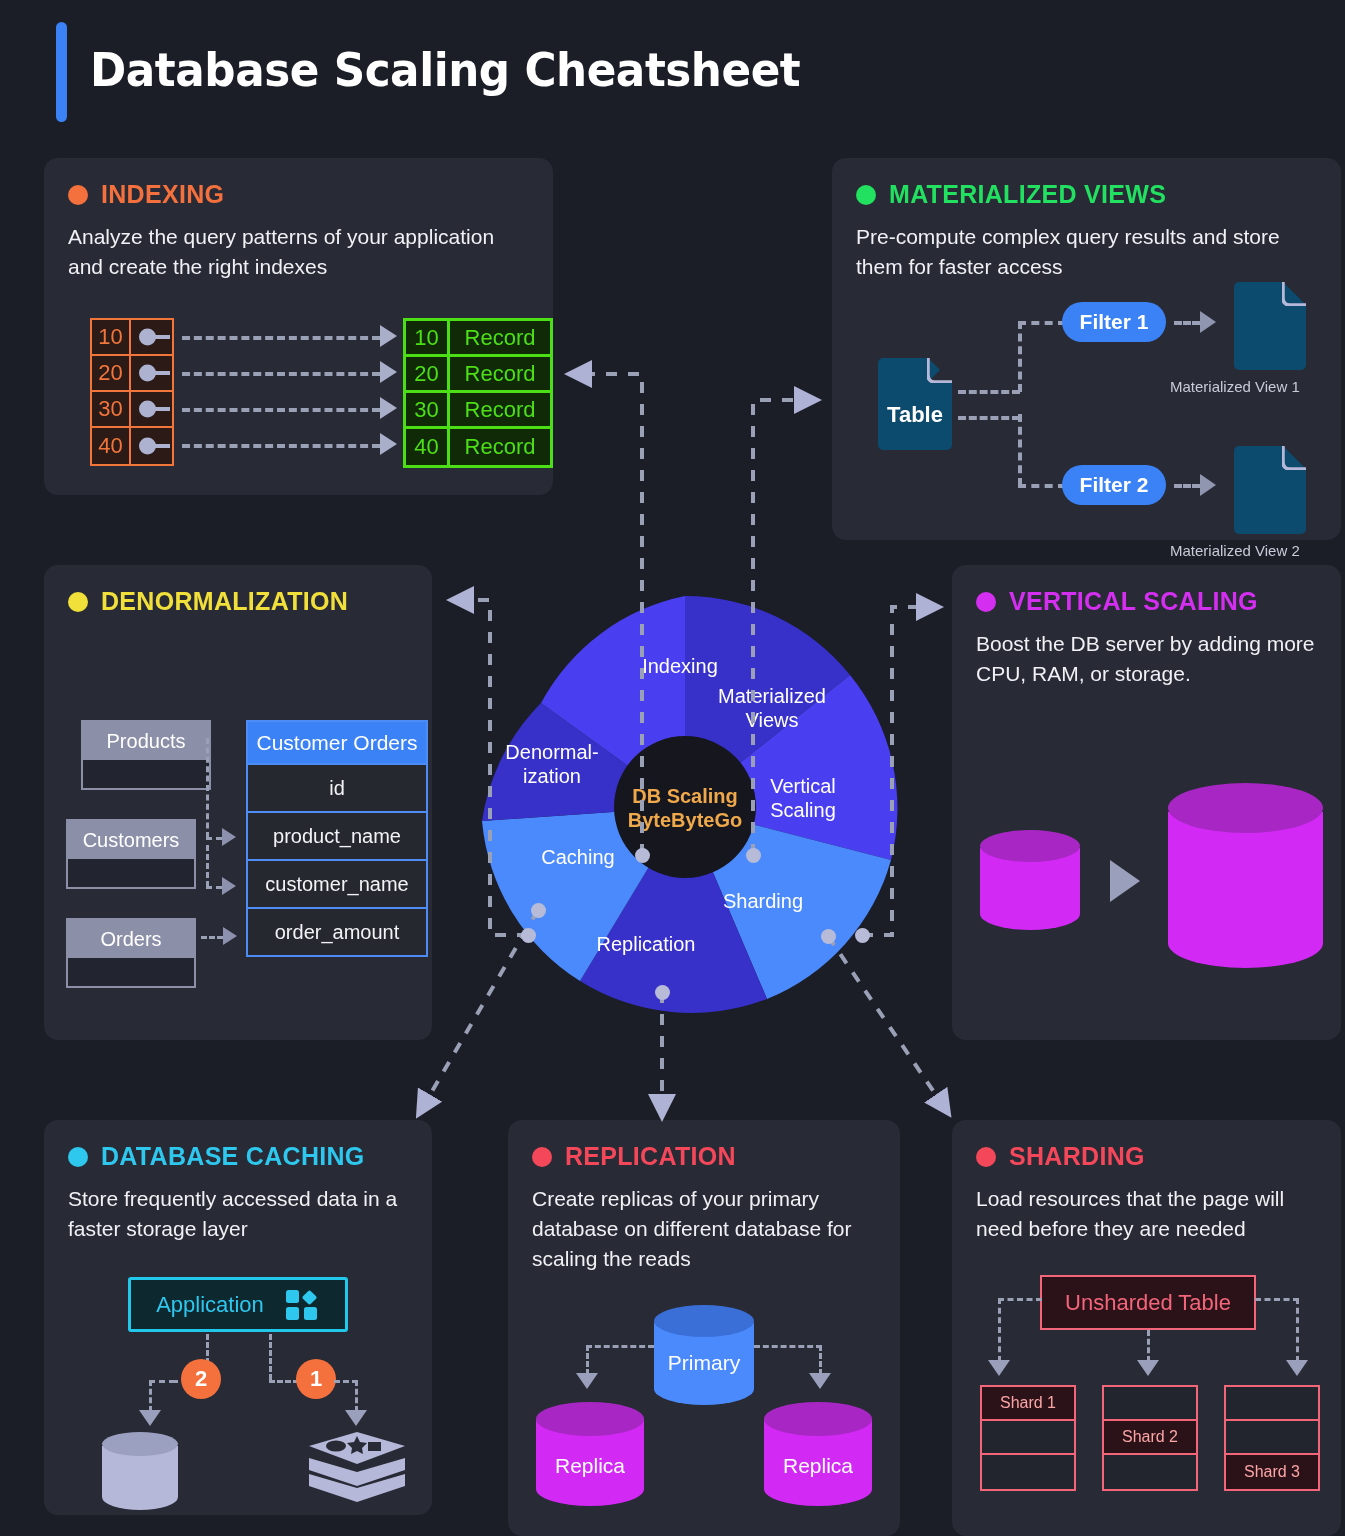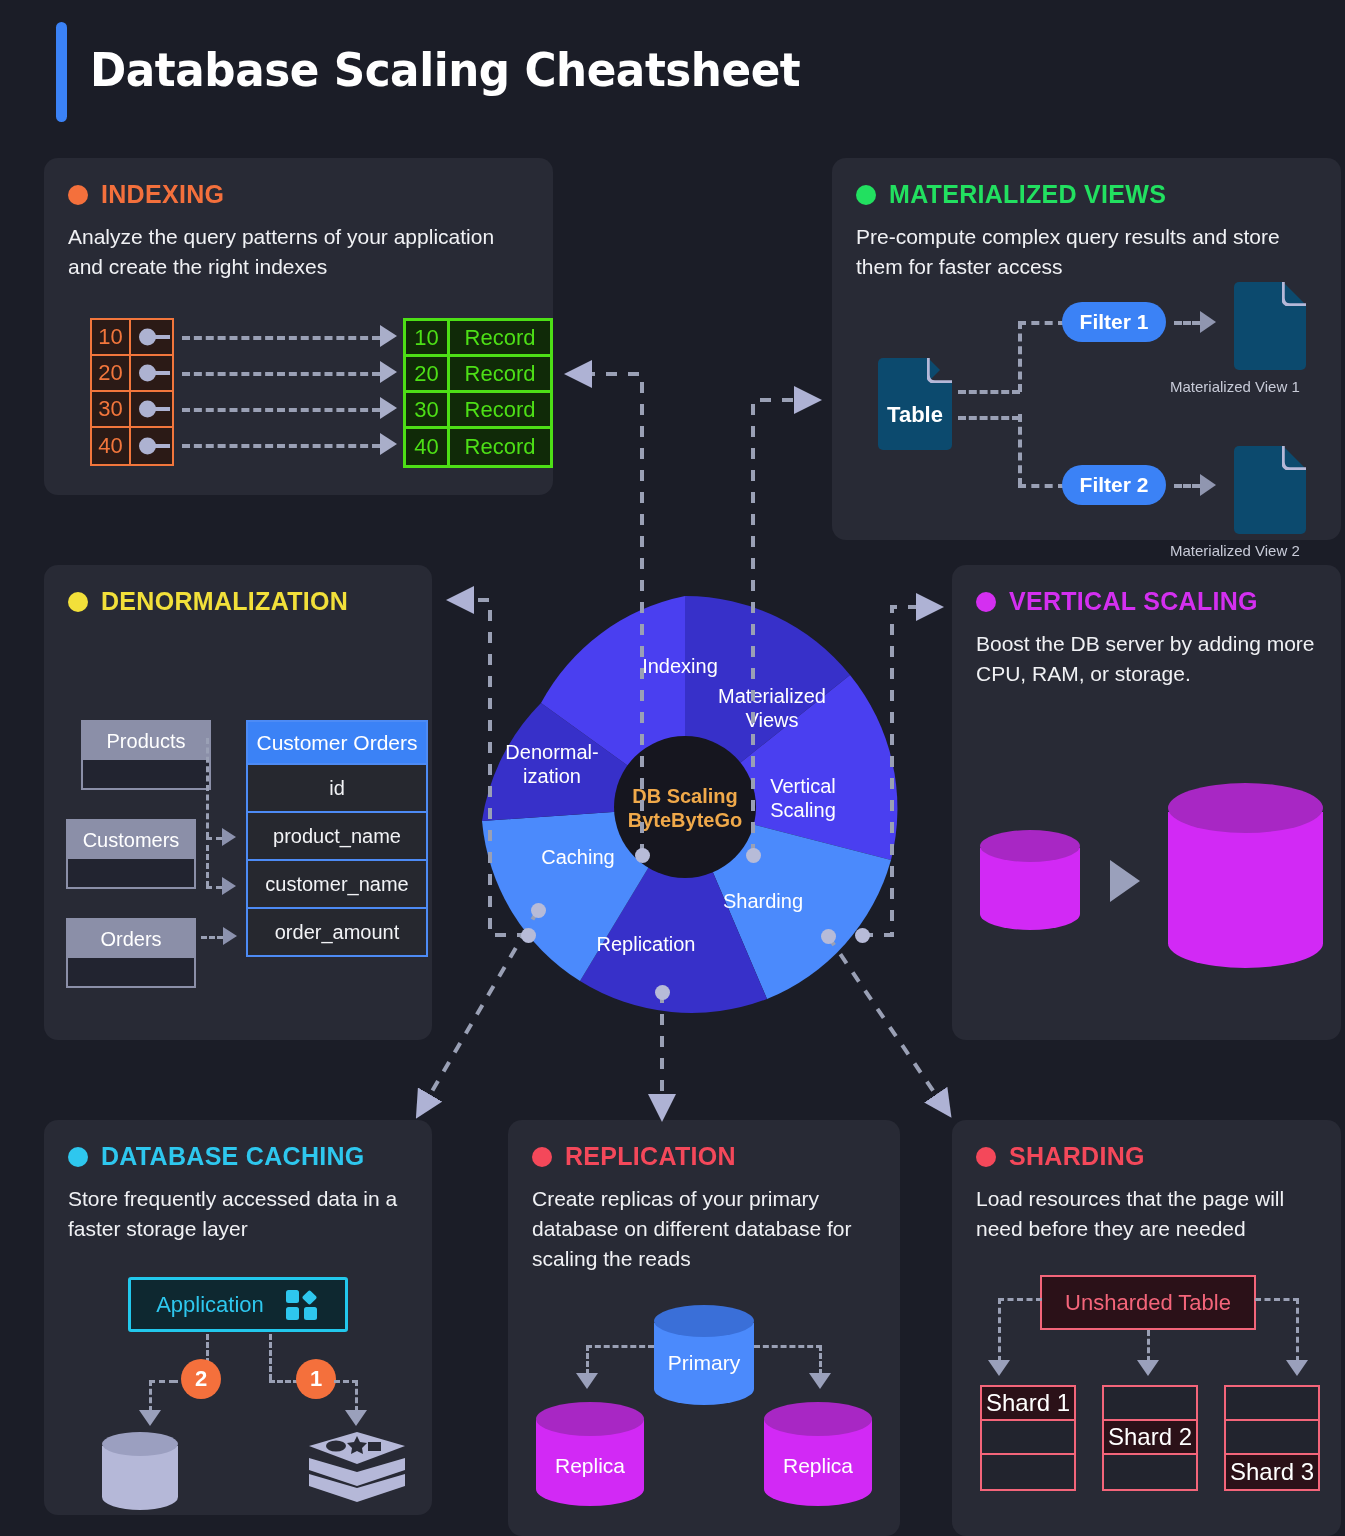--- a/index.html
+++ b/index.html
@@ -134,21 +134,21 @@
   #card-repl { left: 488px; top: 1120px; width: 392px; height: 416px; }
 
   
   #card-shard { left: 932px; top: 1120px; width: 389px; height: 416px; }
   .sh-unsharded {
     position: absolute; border: 2px solid #f4657a; background: #2b1118;
     color: #f4657a; font-size: 22px; display: flex; align-items: center; justify-content: center;
   }
   .sh-box { position: absolute; width: 96px; border: 2px solid #f4657a; }
   .sh-cell { height: 34px; border-bottom: 2px solid #f4657a; display: flex;
-             align-items: center; justify-content: center; color: #ffffff; font-size: 24px; background: #22242e; }
+             align-items: center; justify-content: center; color: #fca5a5; font-size: 16px; background: #22242e; }
   .sh-cell:last-child { border-bottom: none; text-align: center; }
   .sh-cell.filled { background: #2b1118; }
 
   
   #wheel { position: absolute; left: 450px; top: 592px; width: 430px; height: 430px; }
   .wheel-label { position: absolute; color: #ffffff; font-size: 20px; text-align: center;
                  line-height: 1.2; pointer-events: none; }
   .wheel-hub-text { font-size: 20px; font-weight: 700; color: #f0a94a; text-align: center; line-height: 1.2; }
 
   .conn { position: absolute; }

